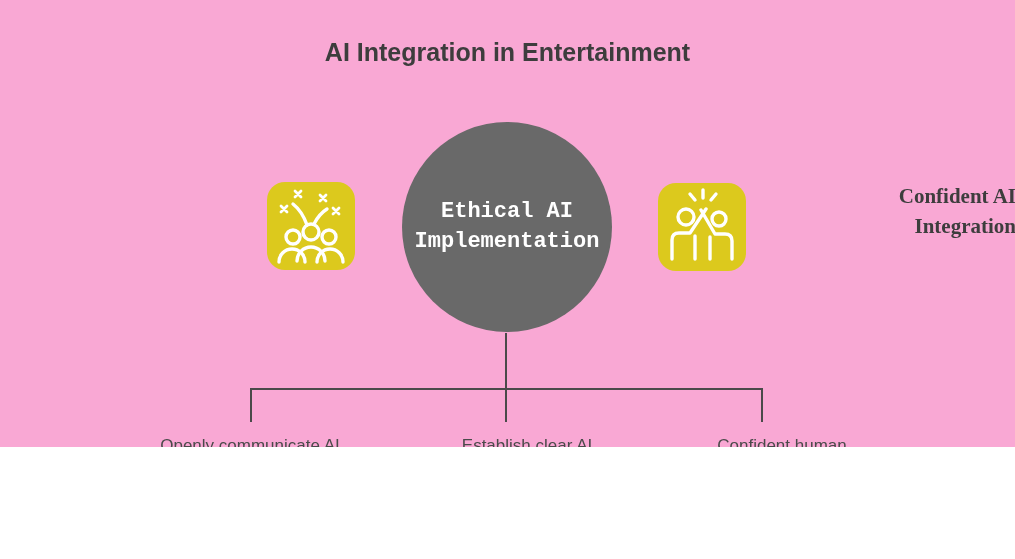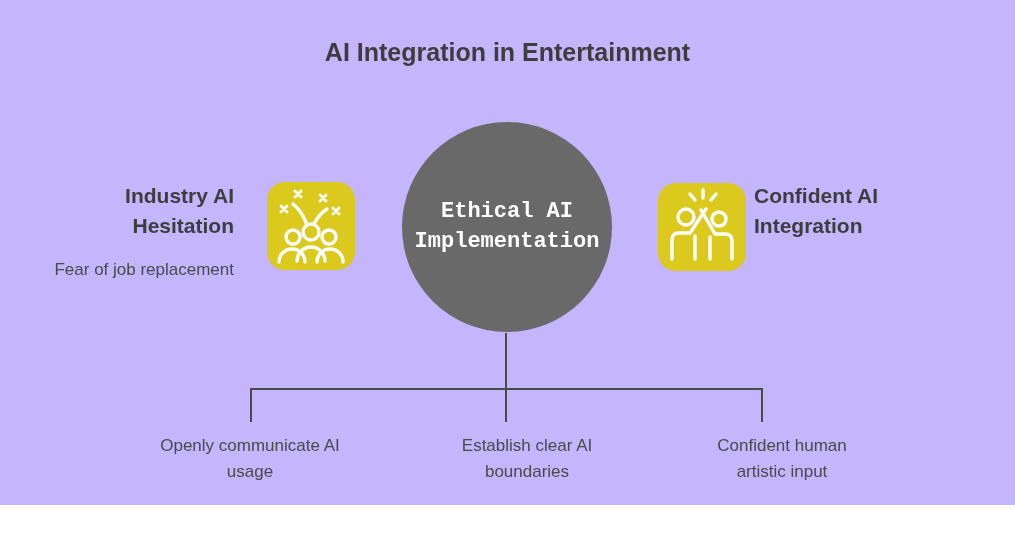--- a/index.html
+++ b/index.html
@@ -4,22 +4,22 @@
 <style>
   html, body {
     margin: 0;
     padding: 0;
     background: #ffffff;
     font-family: "Liberation Sans", sans-serif;
   }
   .canvas {
     position: relative;
     width: 1015px;
-    height: 505px;
-    background: #c4b5fd;
+    height: 447px;
+    background: #f9a8d4;
     overflow: hidden;
   }
   .title {
     position: absolute;
     left: 0; right: 0; top: 38px;
     text-align: center;
     font-size: 25px;
     font-weight: 700;
     color: var(--heading-dark, #3d3d3d);
   }
@@ -53,21 +53,21 @@
   }
   .icon-badge.left { left: 267px; top: 182px; }
   .icon-badge.right { left: 658px; top: 183px; }
   .icon-badge svg { display: block; }
   .node {
     position: absolute;
     top: 181px;
     width: 210px;
   }
   .node.left { right: 781px; text-align: right; }
-  .node.right { left: 754px; text-align: left; }
+  .node.right { left: 806px; text-align: right; font-family: Liberation Serif, serif; }
   .node-heading {
     font-size: 21px;
     font-weight: 700;
     line-height: 30px;
     color: var(--heading-dark, #3d3d3d);
     white-space: pre-line;
   }
   .node-subtext {
     margin-top: 17px;
     font-size: 17px;
@@ -119,25 +119,20 @@
       <path d="M 40 43 Q 35 29 26 22"></path>
       <path d="M 47 42 Q 52 32 60 27"></path>
       <g stroke-width="2.8">
         <path d="M 28 9 L 34 15 M 34 9 L 28 15"></path>
         <path d="M 14 24 L 20 30 M 20 24 L 14 30"></path>
         <path d="M 53 13 L 59 19 M 59 13 L 53 19"></path>
         <path d="M 66 26 L 72 32 M 72 26 L 66 32"></path>
       </g>
     </svg>
   </div>
-  <div class="node left">
-    <div class="node-heading">Industry AI
-Hesitation</div>
-    <div class="node-subtext">Fear of job replacement</div>
-  </div>
 
   <div class="icon-badge right">
     <svg width="88" height="88" viewBox="0 0 88 88" fill="none" stroke="#ffffff" stroke-width="3.4" stroke-linecap="round" stroke-linejoin="round">
       <circle cx="28" cy="34" r="8"></circle>
       <circle cx="61" cy="36" r="7"></circle>
       <path d="M 14 76 L 14 57 Q 14 50 21 50 L 32 50 L 48 26"></path>
       <path d="M 37 76 L 37 53"></path>
       <path d="M 74 76 L 74 58 Q 74 51 67 51 L 57 51 L 43 27"></path>
       <path d="M 52 76 L 52 54"></path>
       <path d="M 45 15 L 45 7"></path>

